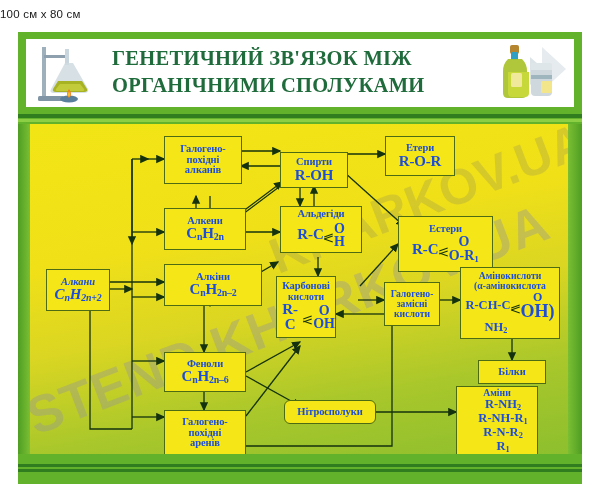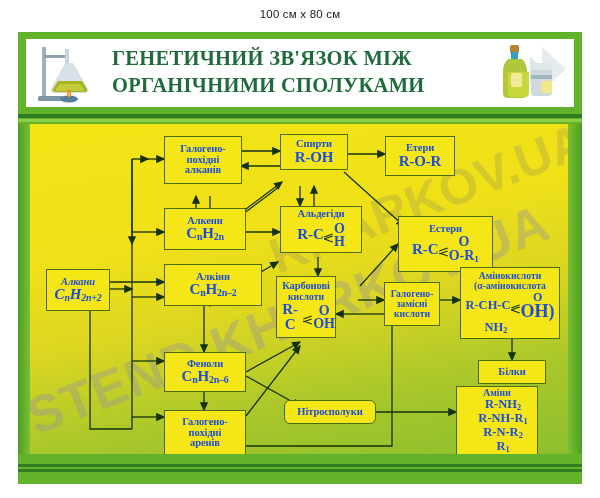--- a/index.html
+++ b/index.html
@@ -2,21 +2,21 @@
 <html><head>
 <meta charset="utf-8">
 <style>
   html,body{margin:0;padding:0;background:#ffffff;}
   body{width:600px;height:498px;overflow:hidden;
        font-family:"Liberation Serif", serif;}
 
   #root{position:relative;width:600px;height:498px;background:#ffffff;}
 
   
-  .caption{position:absolute;left:0;top:8px;width:600px;text-align:center;
+  .caption{position:absolute;left:0;top:8px;width:600px;
            font-family:"Liberation Sans", sans-serif;font-size:11.5px;
            color:#1a1a1a;letter-spacing:.2px;}
 
   
   .poster{position:absolute;left:18px;top:32px;width:564px;height:452px;
           background:#63b22c;overflow:hidden;}
 
   
   .hdr{position:absolute;left:8px;top:7px;width:548px;height:68px;
        background:#ffffff;overflow:hidden;}
@@ -249,21 +249,21 @@
         <span class="ttl">Феноли</span>
         <span class="frm">C<sub>n</sub>H<sub>2n–6</sub></span>
       </div>
 
       <div class="node" style="left:136px;top:286px;width:82px;height:46px;">
         <span class="ttl">Галогено-</span>
         <span class="ttl">похідні</span>
         <span class="ttl">аренів</span>
       </div>
 
-      <div class="node" style="left:252px;top:10px;width:68px;height:36px;">
+      <div class="node" style="left:252px;top:28px;width:68px;height:36px;">
         <span class="ttl">Спирти</span>
         <span class="frm">R-OH</span>
       </div>
 
       <div class="node" style="left:357px;top:12px;width:70px;height:40px;">
         <span class="ttl">Етери</span>
         <span class="frm">R-O-R</span>
       </div>
 
       <div class="node" style="left:252px;top:82px;width:82px;height:47px;">

